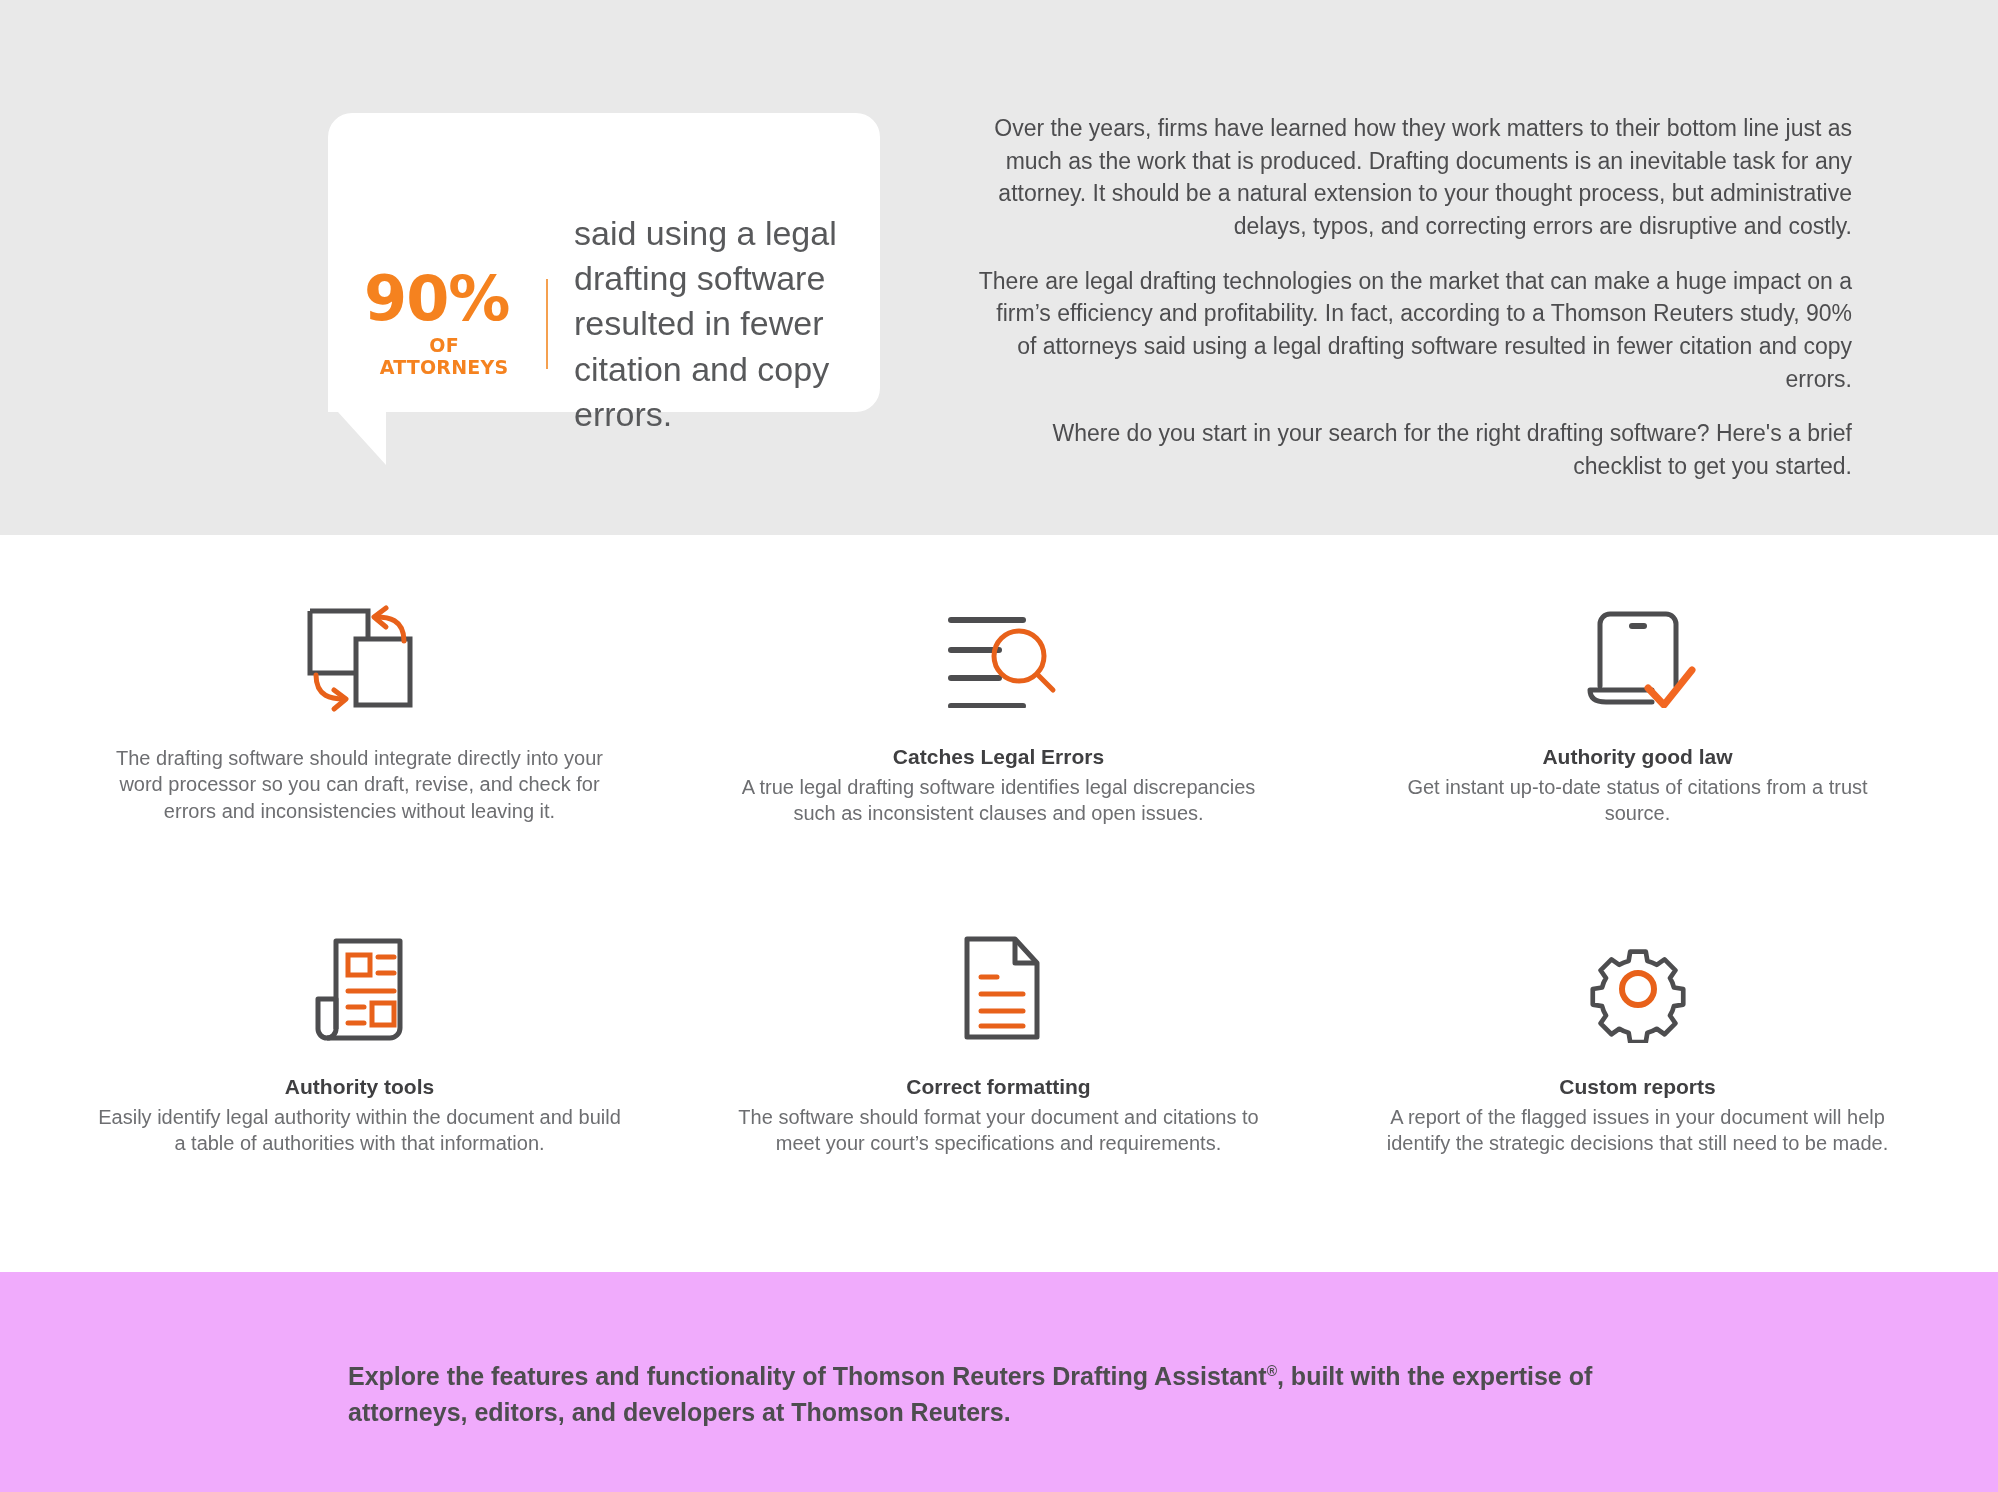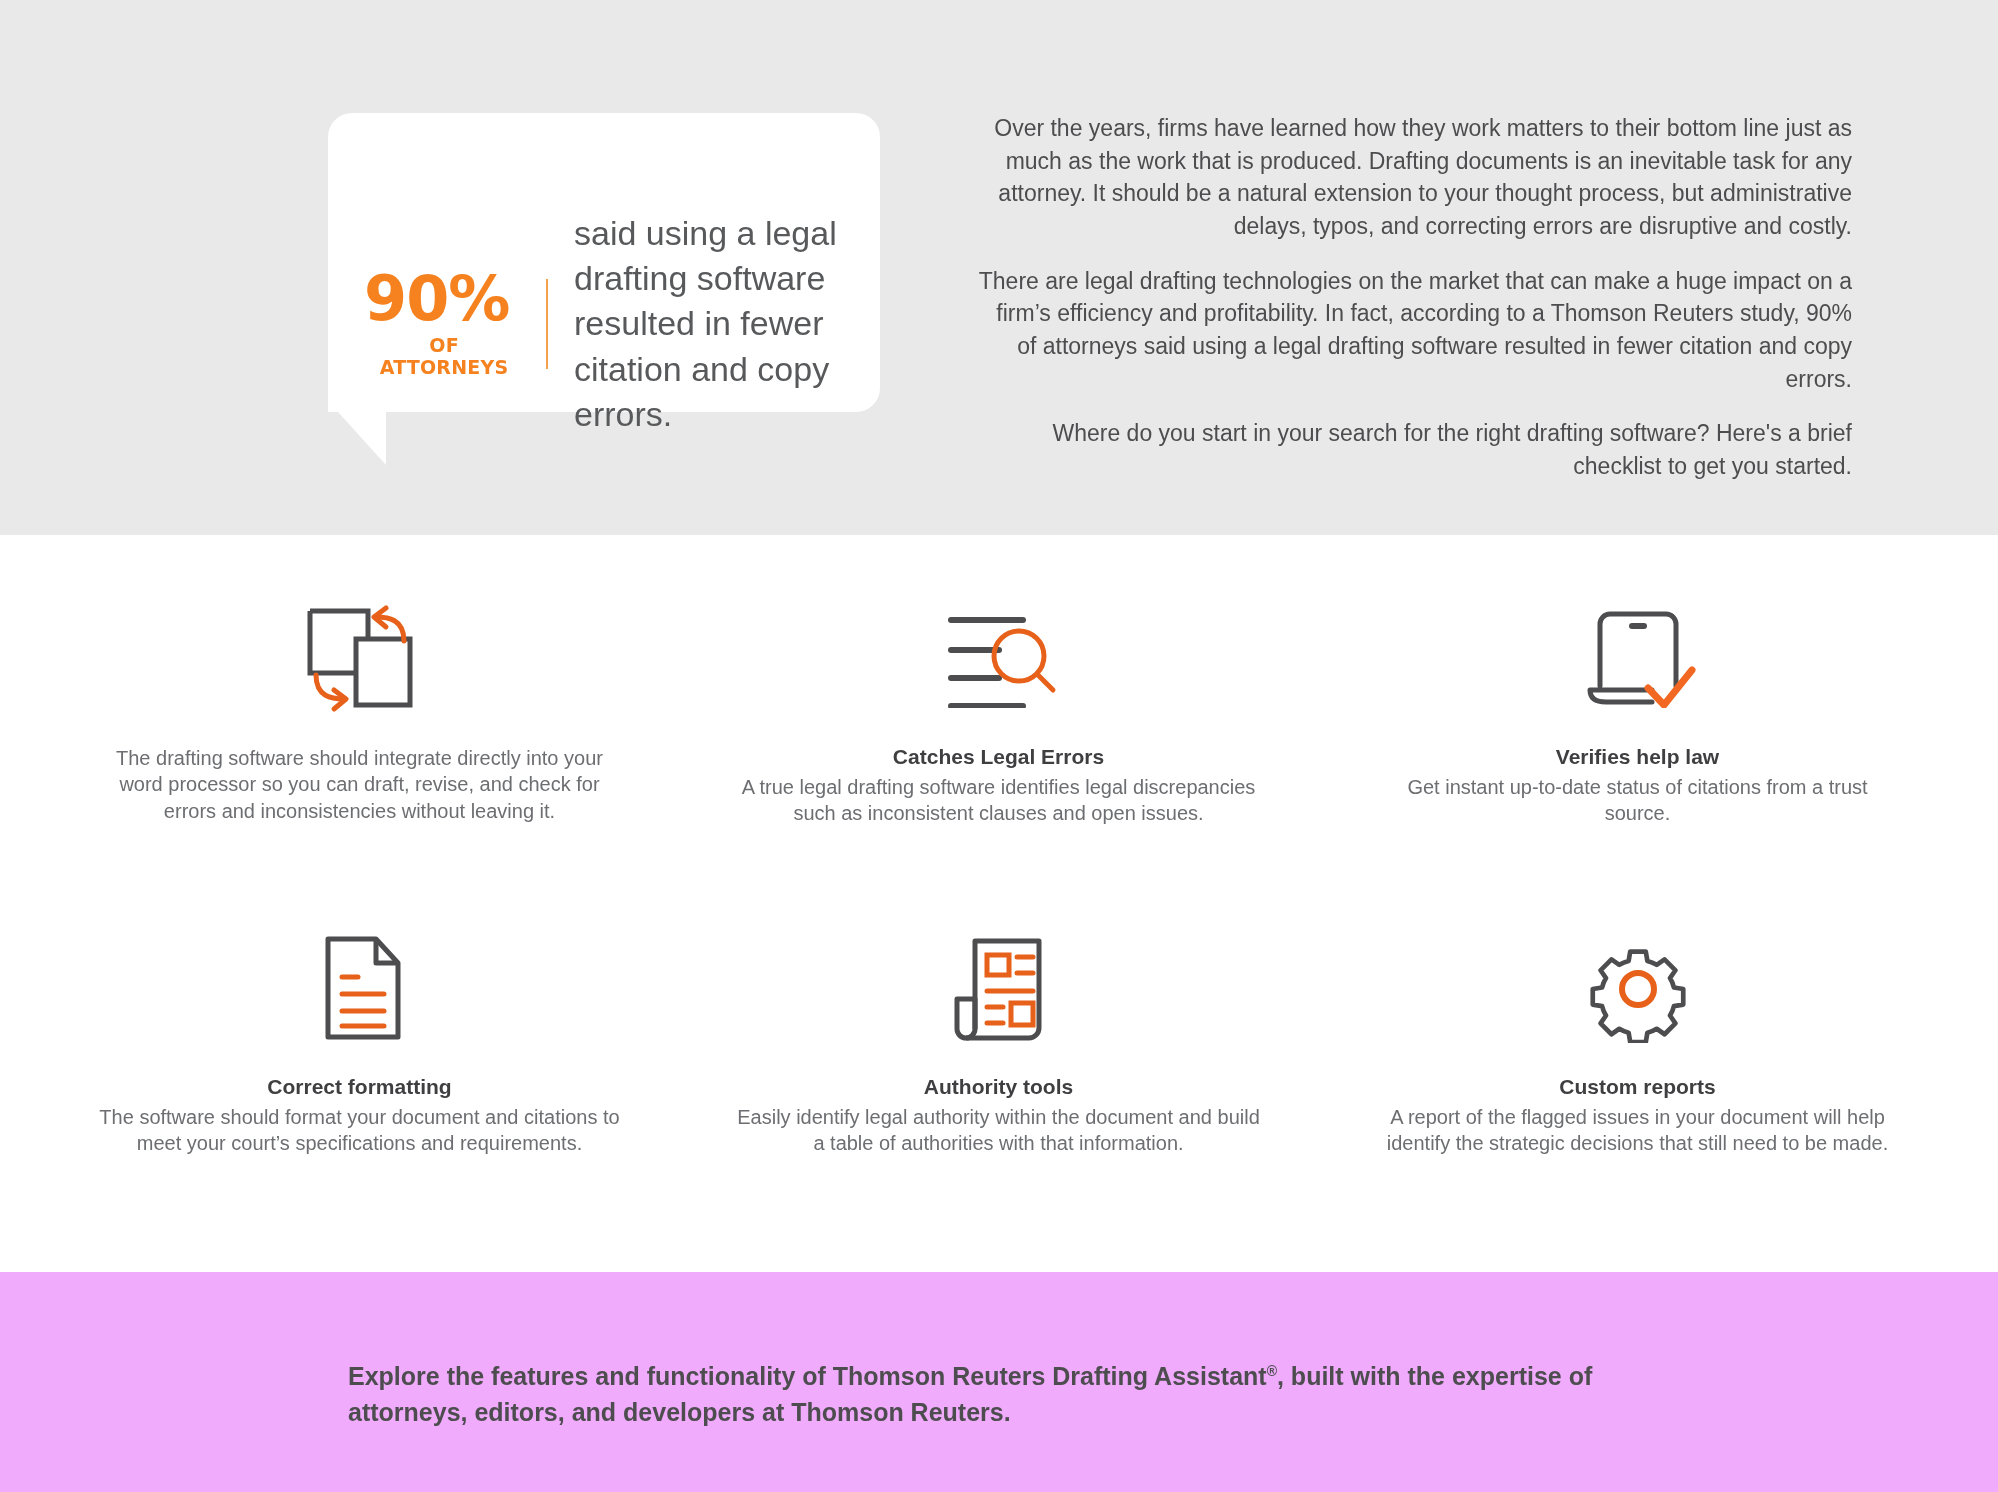--- a/index.html
+++ b/index.html
@@ -228,37 +228,22 @@
 
       <div class="feature-cell">
         <div class="feature-icon">
           <svg width="124" height="100" viewBox="0 0 124 100">
             <path d="M24,78 V16 A10,10 0 0 1 34,6 H90 A10,10 0 0 1 100,16 V78" fill="none" stroke="#4d4d4f" stroke-width="5" stroke-linecap="round"></path>
             <line x1="56" y1="18" x2="68" y2="18" stroke="#4d4d4f" stroke-width="6" stroke-linecap="round"></line>
             <path d="M76,82 H14 C14,92 22,94 30,94 H76" fill="none" stroke="#4d4d4f" stroke-width="5" stroke-linecap="round" stroke-linejoin="round"></path>
             <polyline points="72,80 88,97 116,62" fill="none" stroke="#f26722" stroke-width="7" stroke-linecap="round" stroke-linejoin="round"></polyline>
           </svg>
         </div>
-        <div class="feature-title">Verifies help law</div>
+        <div class="feature-title">Authority good law</div>
         <div class="feature-desc">Get instant up-to-date status of citations from a trust source.</div>
-      </div>
-
-      <div class="feature-cell">
-        <div class="feature-icon">
-          <svg width="124" height="110" viewBox="0 0 124 110">
-            <path d="M30,6 H78 L100,30 V104 H30 Z" fill="#ffffff" stroke="#4d4d4f" stroke-width="5" stroke-linejoin="round"></path>
-            <polyline points="78,6 78,30 100,30" fill="none" stroke="#4d4d4f" stroke-width="5" stroke-linejoin="round"></polyline>
-            <line x1="44" y1="44" x2="60" y2="44" stroke="#e8611a" stroke-width="5" stroke-linecap="round"></line>
-            <line x1="44" y1="61" x2="86" y2="61" stroke="#e8611a" stroke-width="5" stroke-linecap="round"></line>
-            <line x1="44" y1="78" x2="86" y2="78" stroke="#e8611a" stroke-width="5" stroke-linecap="round"></line>
-            <line x1="44" y1="93" x2="86" y2="93" stroke="#e8611a" stroke-width="5" stroke-linecap="round"></line>
-          </svg>
-        </div>
-        <div class="feature-title">Correct formatting</div>
-        <div class="feature-desc">The software should format your document and citations to meet your court’s specifications and requirements.</div>
       </div>
 
       <div class="feature-cell">
         <div class="feature-icon">
           <svg width="124" height="110" viewBox="0 0 124 110">
             <path d="M20,66 H38 V96 A9,9 0 0 1 29,105 A9,9 0 0 1 20,96 Z" fill="#ffffff" stroke="#4d4d4f" stroke-width="5" stroke-linejoin="round"></path>
             <path d="M29,105 H92 A10,10 0 0 0 102,95 V8 H38 V96" fill="none" stroke="#4d4d4f" stroke-width="5" stroke-linejoin="round"></path>
             <rect x="50" y="22" width="22" height="20" fill="none" stroke="#e8611a" stroke-width="5"></rect>
             <line x1="80" y1="24" x2="96" y2="24" stroke="#e8611a" stroke-width="5" stroke-linecap="round"></line>
             <line x1="80" y1="40" x2="96" y2="40" stroke="#e8611a" stroke-width="5" stroke-linecap="round"></line>
@@ -268,20 +253,35 @@
             <rect x="74" y="70" width="22" height="22" fill="none" stroke="#e8611a" stroke-width="5"></rect>
           </svg>
         </div>
         <div class="feature-title">Authority tools</div>
         <div class="feature-desc">Easily identify legal authority within the document and build a table of authorities with that information.</div>
       </div>
 
       <div class="feature-cell">
         <div class="feature-icon">
           <svg width="124" height="110" viewBox="0 0 124 110">
+            <path d="M30,6 H78 L100,30 V104 H30 Z" fill="#ffffff" stroke="#4d4d4f" stroke-width="5" stroke-linejoin="round"></path>
+            <polyline points="78,6 78,30 100,30" fill="none" stroke="#4d4d4f" stroke-width="5" stroke-linejoin="round"></polyline>
+            <line x1="44" y1="44" x2="60" y2="44" stroke="#e8611a" stroke-width="5" stroke-linecap="round"></line>
+            <line x1="44" y1="61" x2="86" y2="61" stroke="#e8611a" stroke-width="5" stroke-linecap="round"></line>
+            <line x1="44" y1="78" x2="86" y2="78" stroke="#e8611a" stroke-width="5" stroke-linecap="round"></line>
+            <line x1="44" y1="93" x2="86" y2="93" stroke="#e8611a" stroke-width="5" stroke-linecap="round"></line>
+          </svg>
+        </div>
+        <div class="feature-title">Correct formatting</div>
+        <div class="feature-desc">The software should format your document and citations to meet your court’s specifications and requirements.</div>
+      </div>
+
+      <div class="feature-cell">
+        <div class="feature-icon">
+          <svg width="124" height="110" viewBox="0 0 124 110">
             <path d="M50,6 H74 L76,24 L90,30 L104,20 L118,37 L107,50 L110,64 L124,70 L119,92 L101,92 L92,104 L97,118" fill="none" stroke="none"></path>
             <g transform="translate(62,56)">
               <path d="M-10,-48 H10 L12,-36 A38,38 0 0 1 24,-31 L34,-38 L48,-24 L41,-14 A38,38 0 0 1 46,-2 L58,0 V20 L46,22 A38,38 0 0 1 41,34 L48,44 L34,58 L24,51 A38,38 0 0 1 12,56 L10,68 H-10 L-12,56 A38,38 0 0 1 -24,51 L-34,58 L-48,44 L-41,34 A38,38 0 0 1 -46,22 L-58,20 V0 L-46,-2 A38,38 0 0 1 -41,-14 L-48,-24 L-34,-38 L-24,-31 A38,38 0 0 1 -12,-36 Z" transform="scale(0.78)" fill="none" stroke="#4d4d4f" stroke-width="6" stroke-linejoin="round"></path>
               <circle cx="0" cy="0" r="16" fill="none" stroke="#e8611a" stroke-width="6"></circle>
             </g>
           </svg>
         </div>
         <div class="feature-title">Custom reports</div>
         <div class="feature-desc">A report of the flagged issues in your document will help identify the strategic decisions that still need to be made.</div>
       </div>

